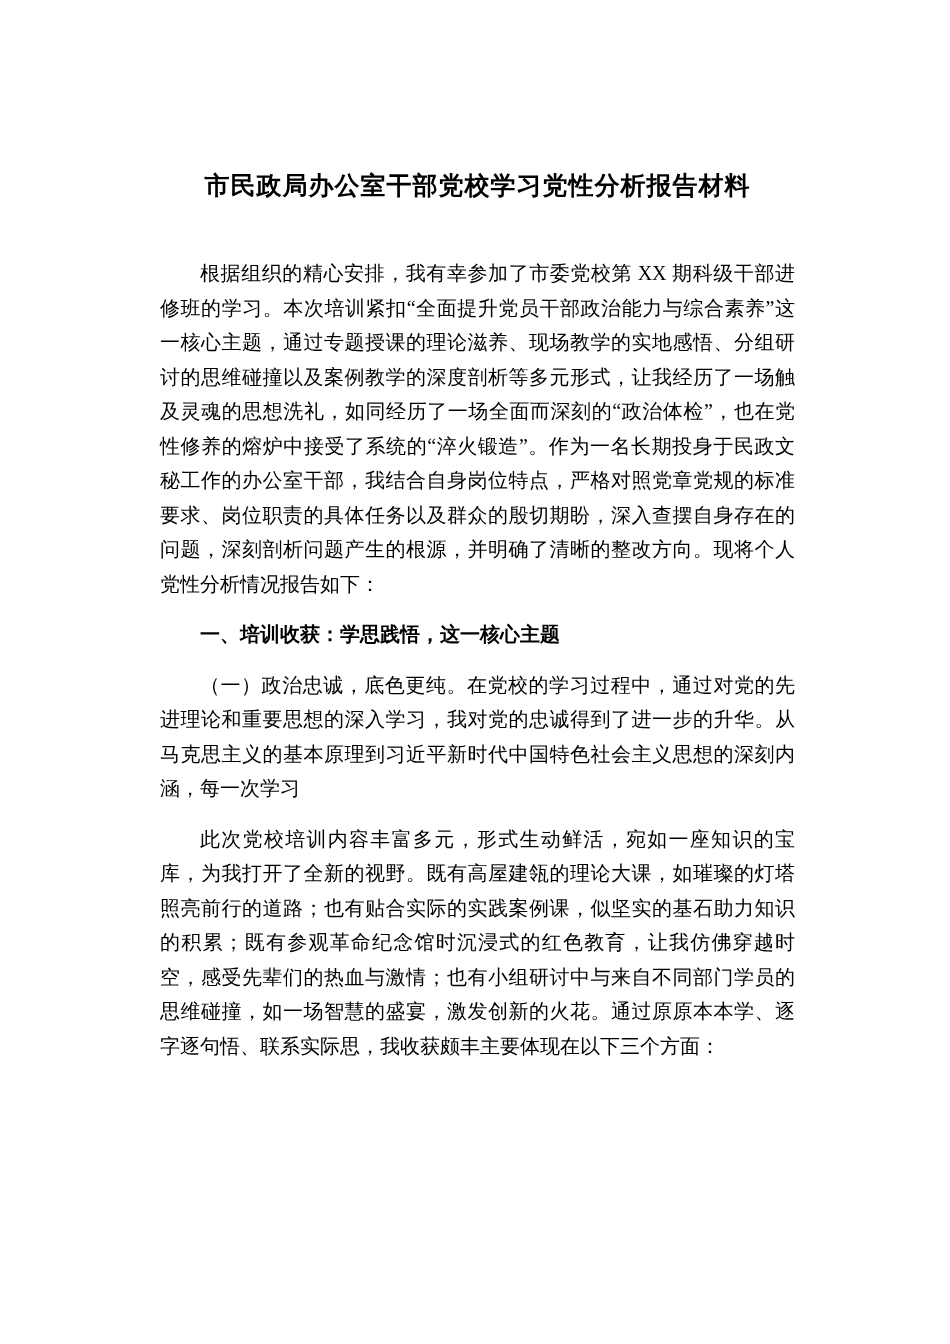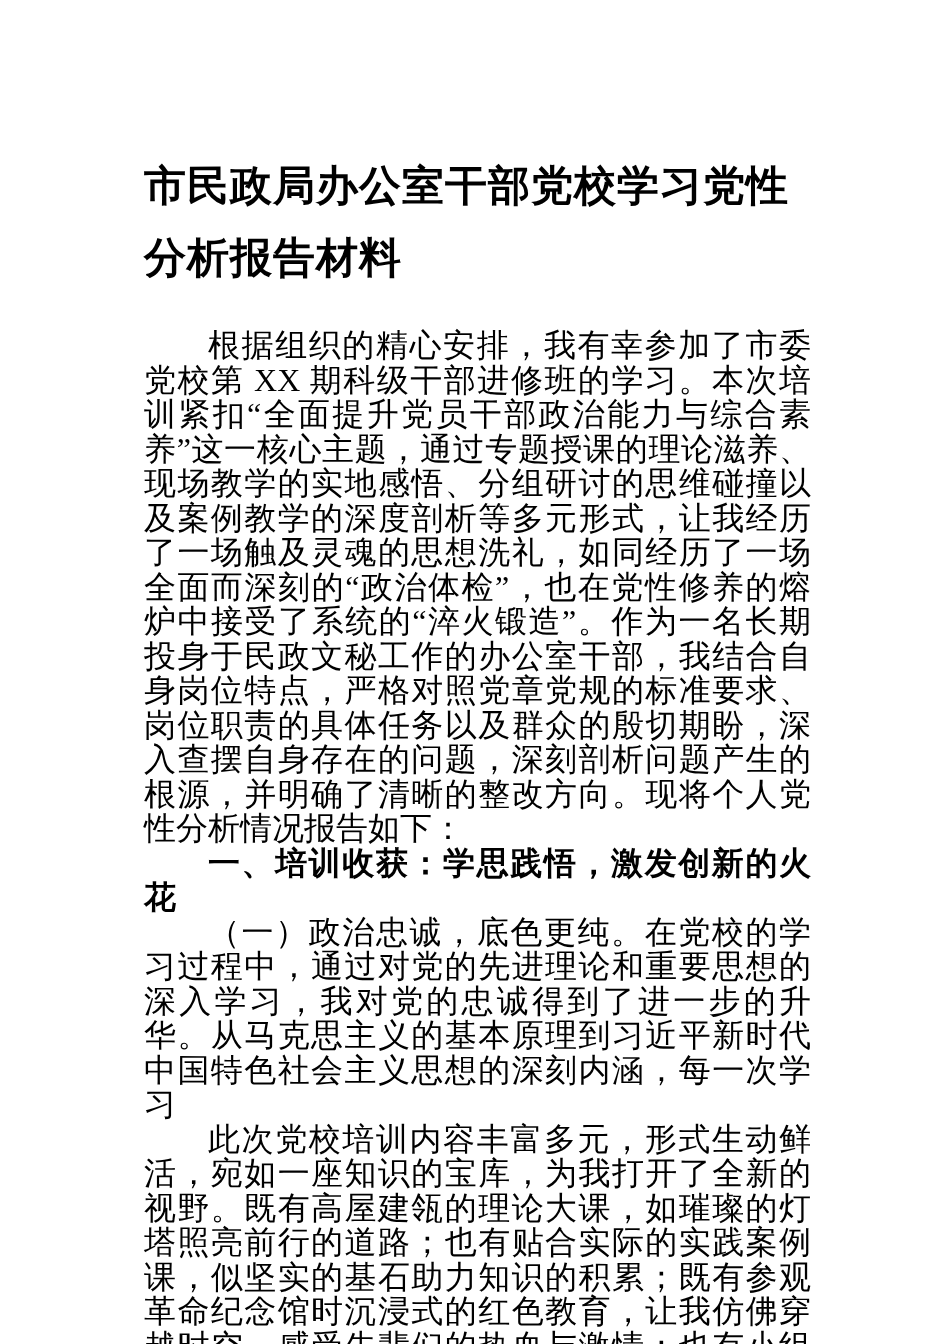--- a/index.html
+++ b/index.html
@@ -13,46 +13,47 @@
     height: 1344px;
     margin: 0 auto;
     background: #ffffff;
     box-sizing: border-box;
     padding: 150px 139px 40px 144px;
     overflow: hidden;
     font-family: "Liberation Serif", "DejaVu Serif", serif;
     color: #000000;
   }
   .doc-title {
-    font-size: 42px;
+    font-size: 25px;
     font-weight: bold;
     line-height: 72px;
+    text-align: center;
     margin: 0 0 34px 0;
     letter-spacing: 1px;
   }
   .doc-body p {
-    font-size: 32px;
+    font-size: 20px;
     line-height: 34.5px;
-    margin: 0;
+    margin: 16px;
     text-align: justify;
     text-indent: 2em;
     word-break: break-all;
   }
   .doc-body p.heading {
     font-weight: bold;
   }
 </style>
 </head>
 <body>
 
 <div class="page">
   <h1 class="doc-title">市民政局办公室干部党校学习党性分析报告材料</h1>
 
   <div class="doc-body">
     <p>根据组织的精心安排，我有幸参加了市委党校第 XX 期科级干部进修班的学习。本次培训紧扣“全面提升党员干部政治能力与综合素养”这一核心主题，通过专题授课的理论滋养、现场教学的实地感悟、分组研讨的思维碰撞以及案例教学的深度剖析等多元形式，让我经历了一场触及灵魂的思想洗礼，如同经历了一场全面而深刻的“政治体检”，也在党性修养的熔炉中接受了系统的“淬火锻造”。作为一名长期投身于民政文秘工作的办公室干部，我结合自身岗位特点，严格对照党章党规的标准要求、岗位职责的具体任务以及群众的殷切期盼，深入查摆自身存在的问题，深刻剖析问题产生的根源，并明确了清晰的整改方向。现将个人党性分析情况报告如下：</p>
 
-    <p class="heading">一、培训收获：学思践悟，激发创新的火花</p>
+    <p class="heading">一、培训收获：学思践悟，这一核心主题</p>
 
     <p>（一）政治忠诚，底色更纯。在党校的学习过程中，通过对党的先进理论和重要思想的深入学习，我对党的忠诚得到了进一步的升华。从马克思主义的基本原理到习近平新时代中国特色社会主义思想的深刻内涵，每一次学习</p>
 
     <p>此次党校培训内容丰富多元，形式生动鲜活，宛如一座知识的宝库，为我打开了全新的视野。既有高屋建瓴的理论大课，如璀璨的灯塔照亮前行的道路；也有贴合实际的实践案例课，似坚实的基石助力知识的积累；既有参观革命纪念馆时沉浸式的红色教育，让我仿佛穿越时空，感受先辈们的热血与激情；也有小组研讨中与来自不同部门学员的思维碰撞，如一场智慧的盛宴，激发创新的火花。通过原原本本学、逐字逐句悟、联系实际思，我收获颇丰主要体现在以下三个方面：</p>
   </div>
 </div>
 
 </body></html>

